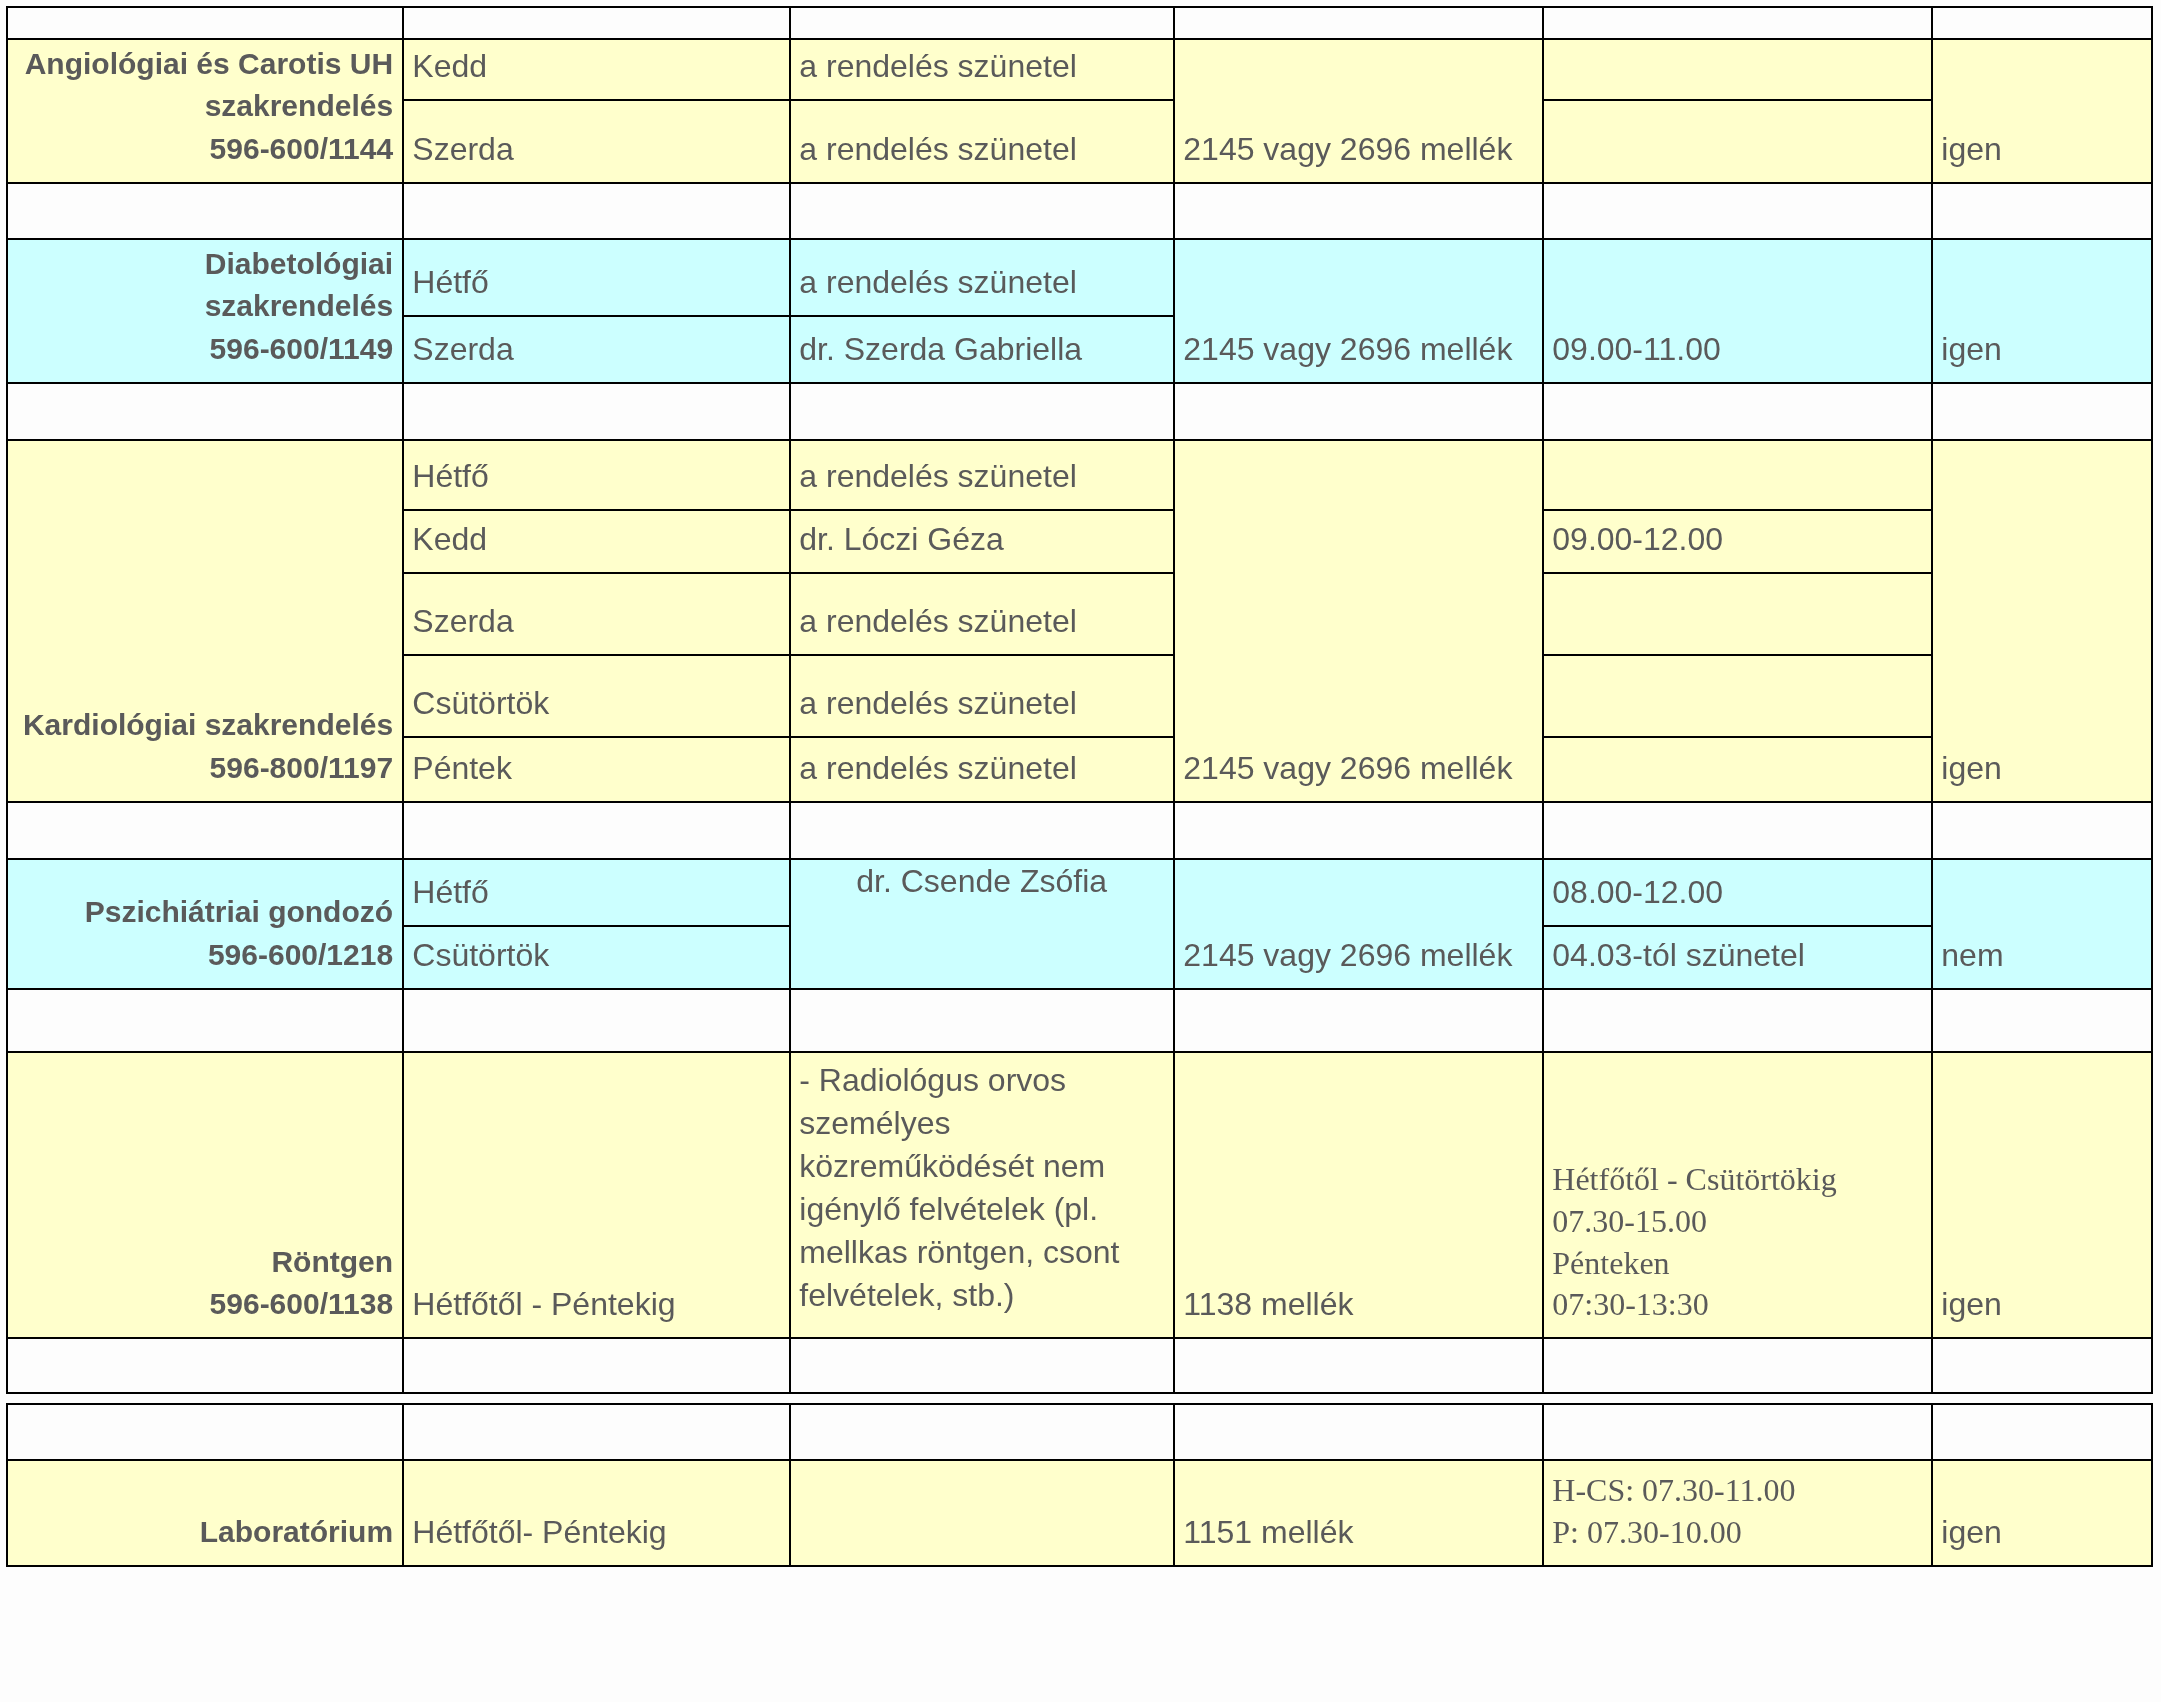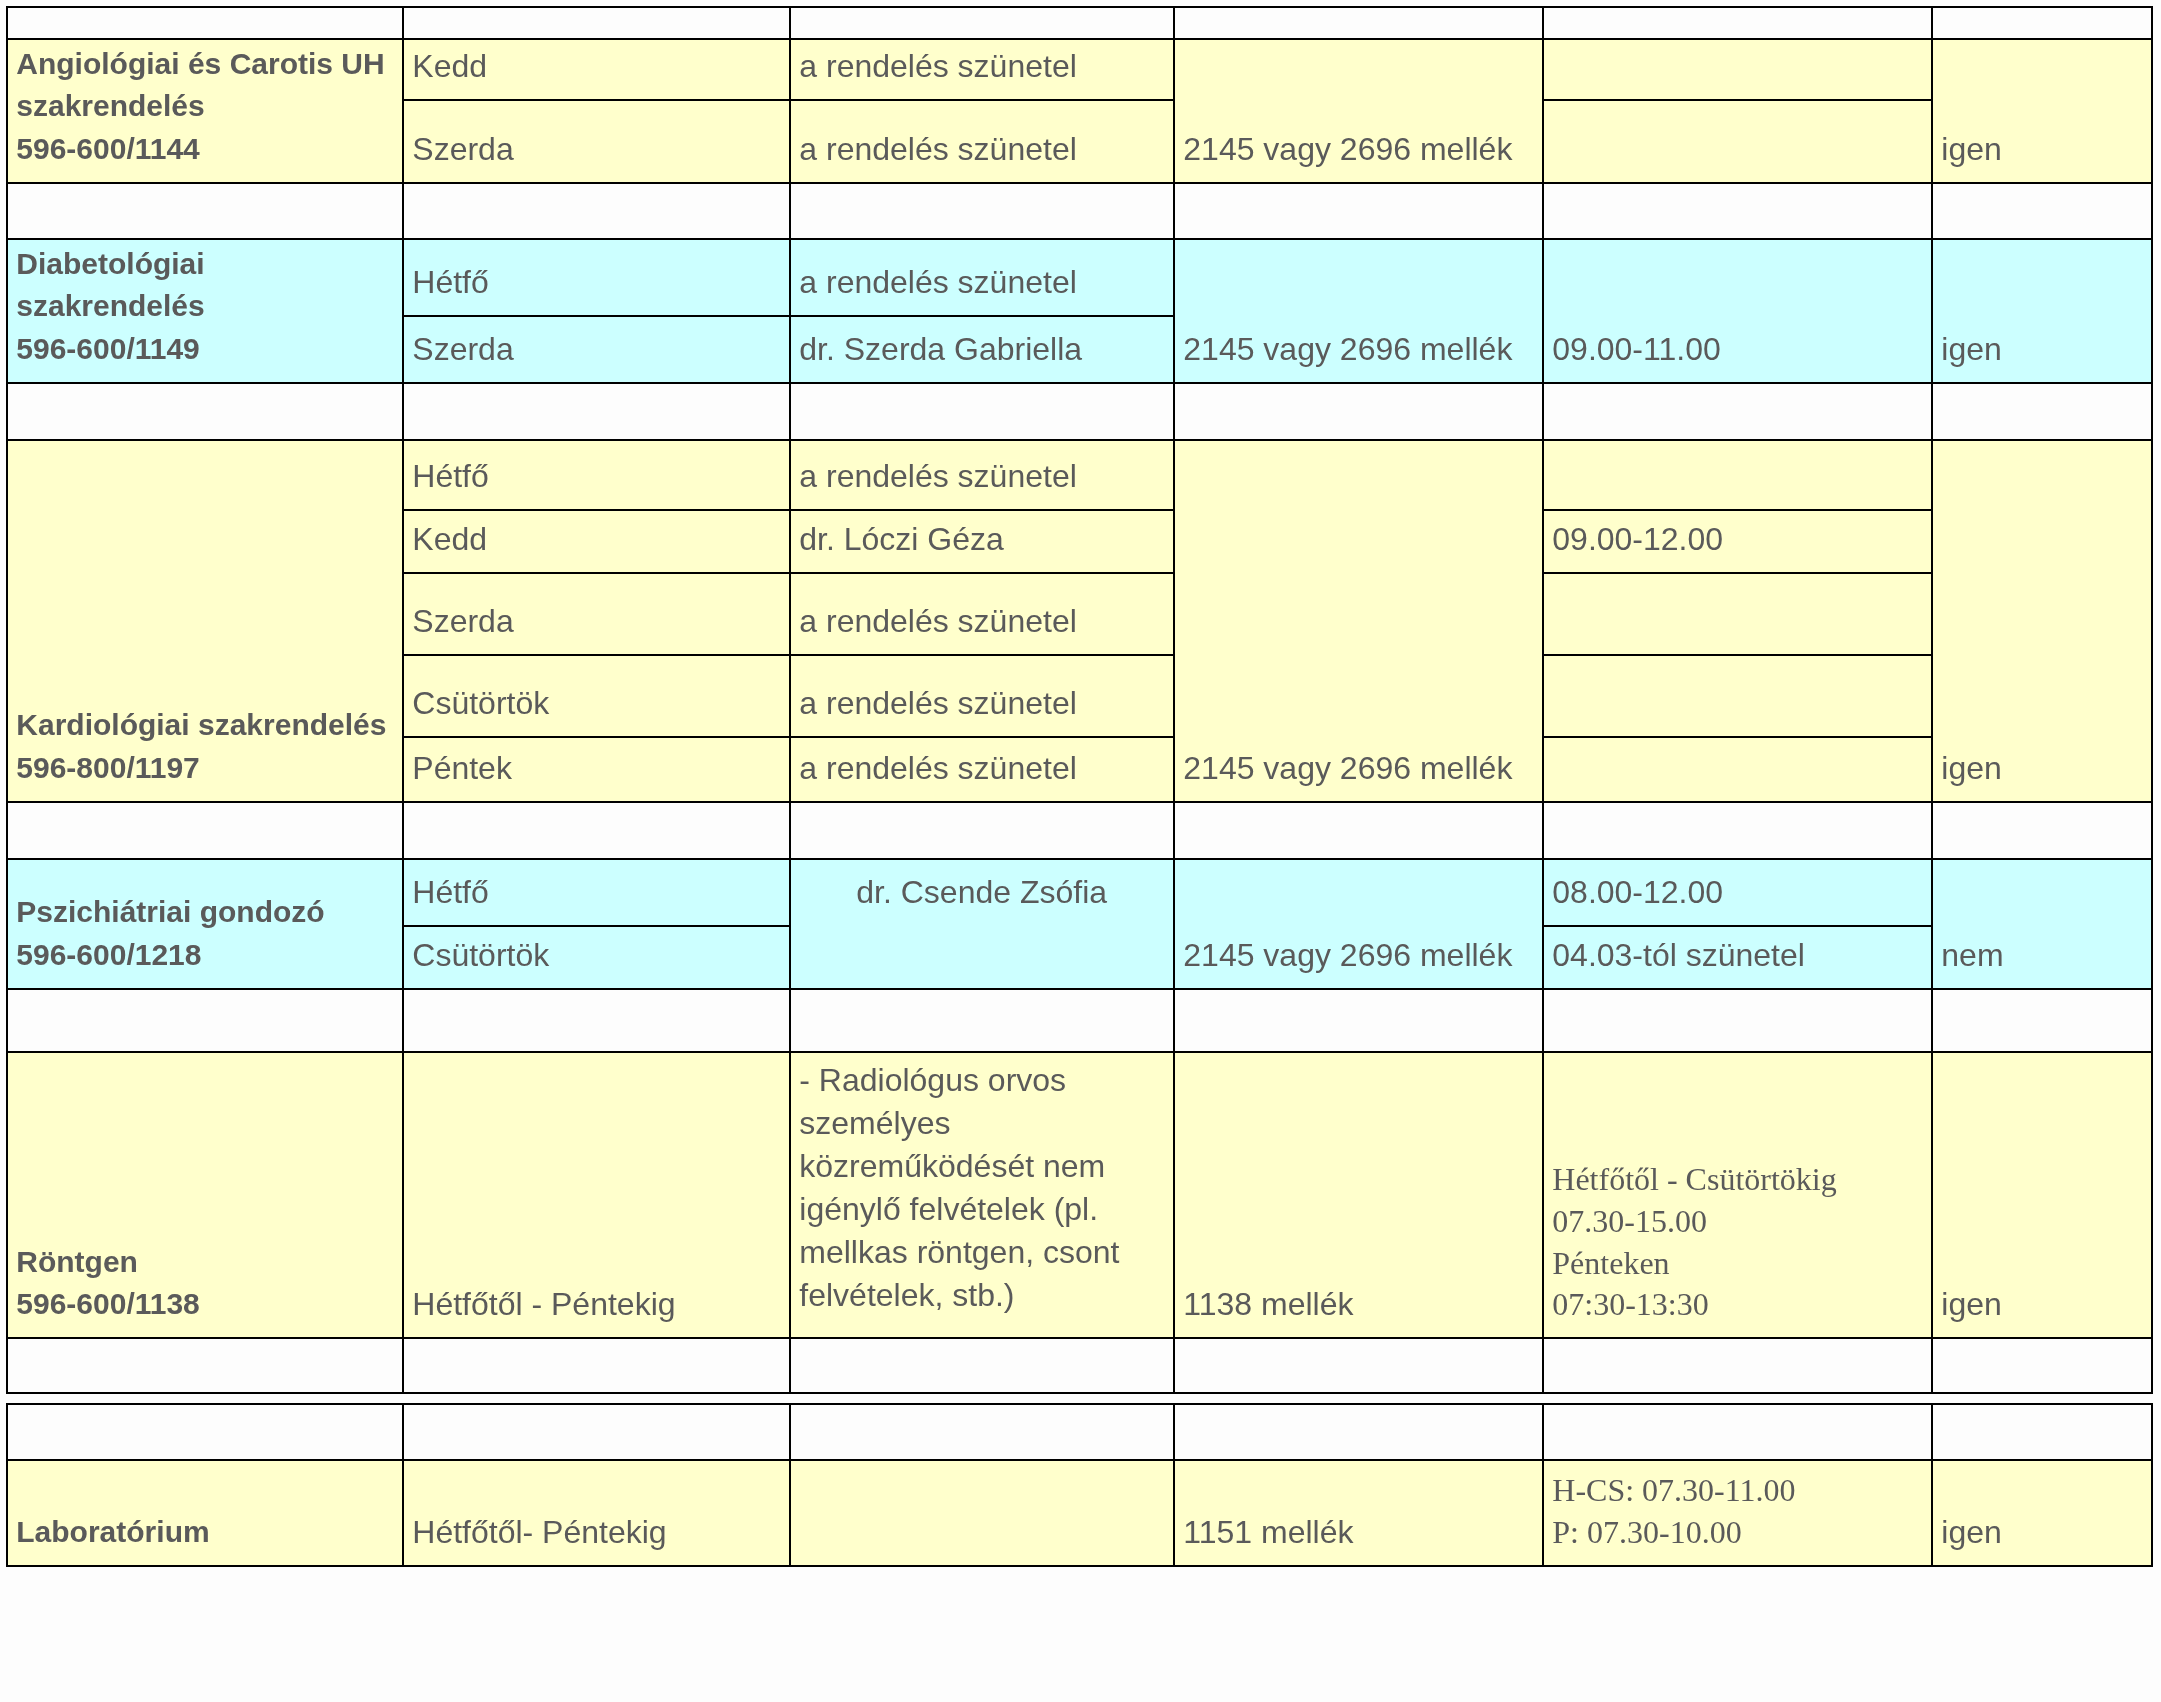--- a/index.html
+++ b/index.html
@@ -22,23 +22,23 @@
     padding:2.9px 8.6px 11.5px 8.6px;
     font-size:32px;
     line-height:1.3;
     color:#5a5a5a;
     overflow:hidden;
     word-wrap:break-word;
   }
   .bg-y{background:#ffffcc;}
   .bg-c{background:#ccffff;}
   .c-name{font-weight:bold;font-size:30px;line-height:1.42;}
-  .nm,.ph{display:block;}
+  .nm,.ph{display:block;text-align:right;}
   .pre{white-space:pre-line;font-family:Liberation Serif, serif;}
-  .doc-top-center{vertical-align:top;text-align:center;padding-top:12px;}
+  .doc-top-center{vertical-align:top;text-align:center;padding-top:1px;}
   .doc-top{vertical-align:top;padding-top:5.7px;}
   .clip{height:267px;overflow:hidden;max-width:329px;line-height:43px;}
   .split-gap{height:8.6px;background:#fdfdfd;}
 </style>
 </head>
 <body>
 
 <div class="sheet">
 
 <table>

